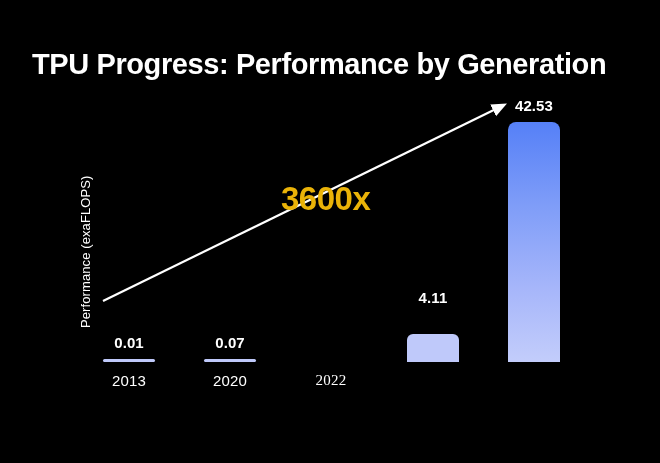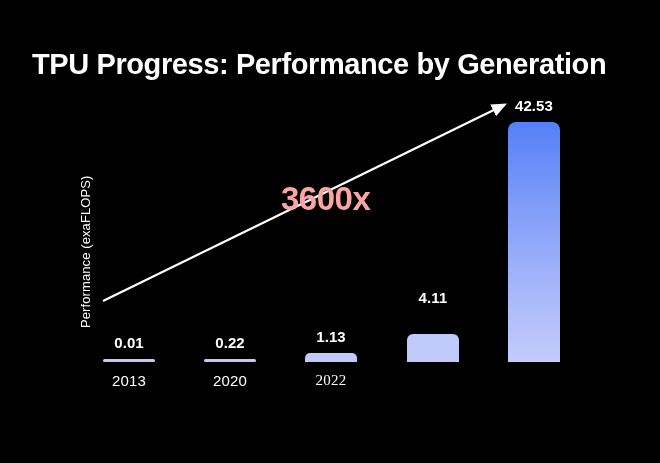--- a/index.html
+++ b/index.html
@@ -130,49 +130,45 @@
     pointer-events: none;
   }
 
   #growth-multiplier {
     position: absolute;
     left: 281px;
     top: 180px;
     font-size: 33px;
     font-weight: 700;
     letter-spacing: -0.5px;
-    color: #fca5a5;
+    color: #eab308;
     white-space: nowrap;
   }
 </style>
 </head>
 <body>
 
 <div id="slide">
 
   <div id="chart-title">TPU Progress: Performance by Generation</div>
 
   <div id="y-axis-label">Performance (exaFLOPS)</div>
 
   <div id="plot-area">
 
     <div class="bar-group" style="left:103px;">
       <div class="bar-value">0.01</div>
       <div class="bar-rect sliver" style="height:3px;"></div>
     </div>
 
     <div class="bar-group" style="left:204px;">
-      <div class="bar-value">0.22</div>
+      <div class="bar-value">0.07</div>
       <div class="bar-rect sliver" style="height:3px;"></div>
     </div>
 
-    <div class="bar-group" style="left:305px;">
-      <div class="bar-value">1.13</div>
-      <div class="bar-rect" style="height:9px;border-radius:5px 5px 0 0;"></div>
-    </div>
 
     <div class="bar-group" style="left:407px;gap:20px;">
       <div class="bar-value">4.11</div>
       <div class="bar-rect" style="height:28px;"></div>
     </div>
 
     <div class="bar-group" style="left:508px;">
       <div class="bar-value">42.53</div>
       <div class="bar-rect tall" style="height:240px;"></div>
     </div>

